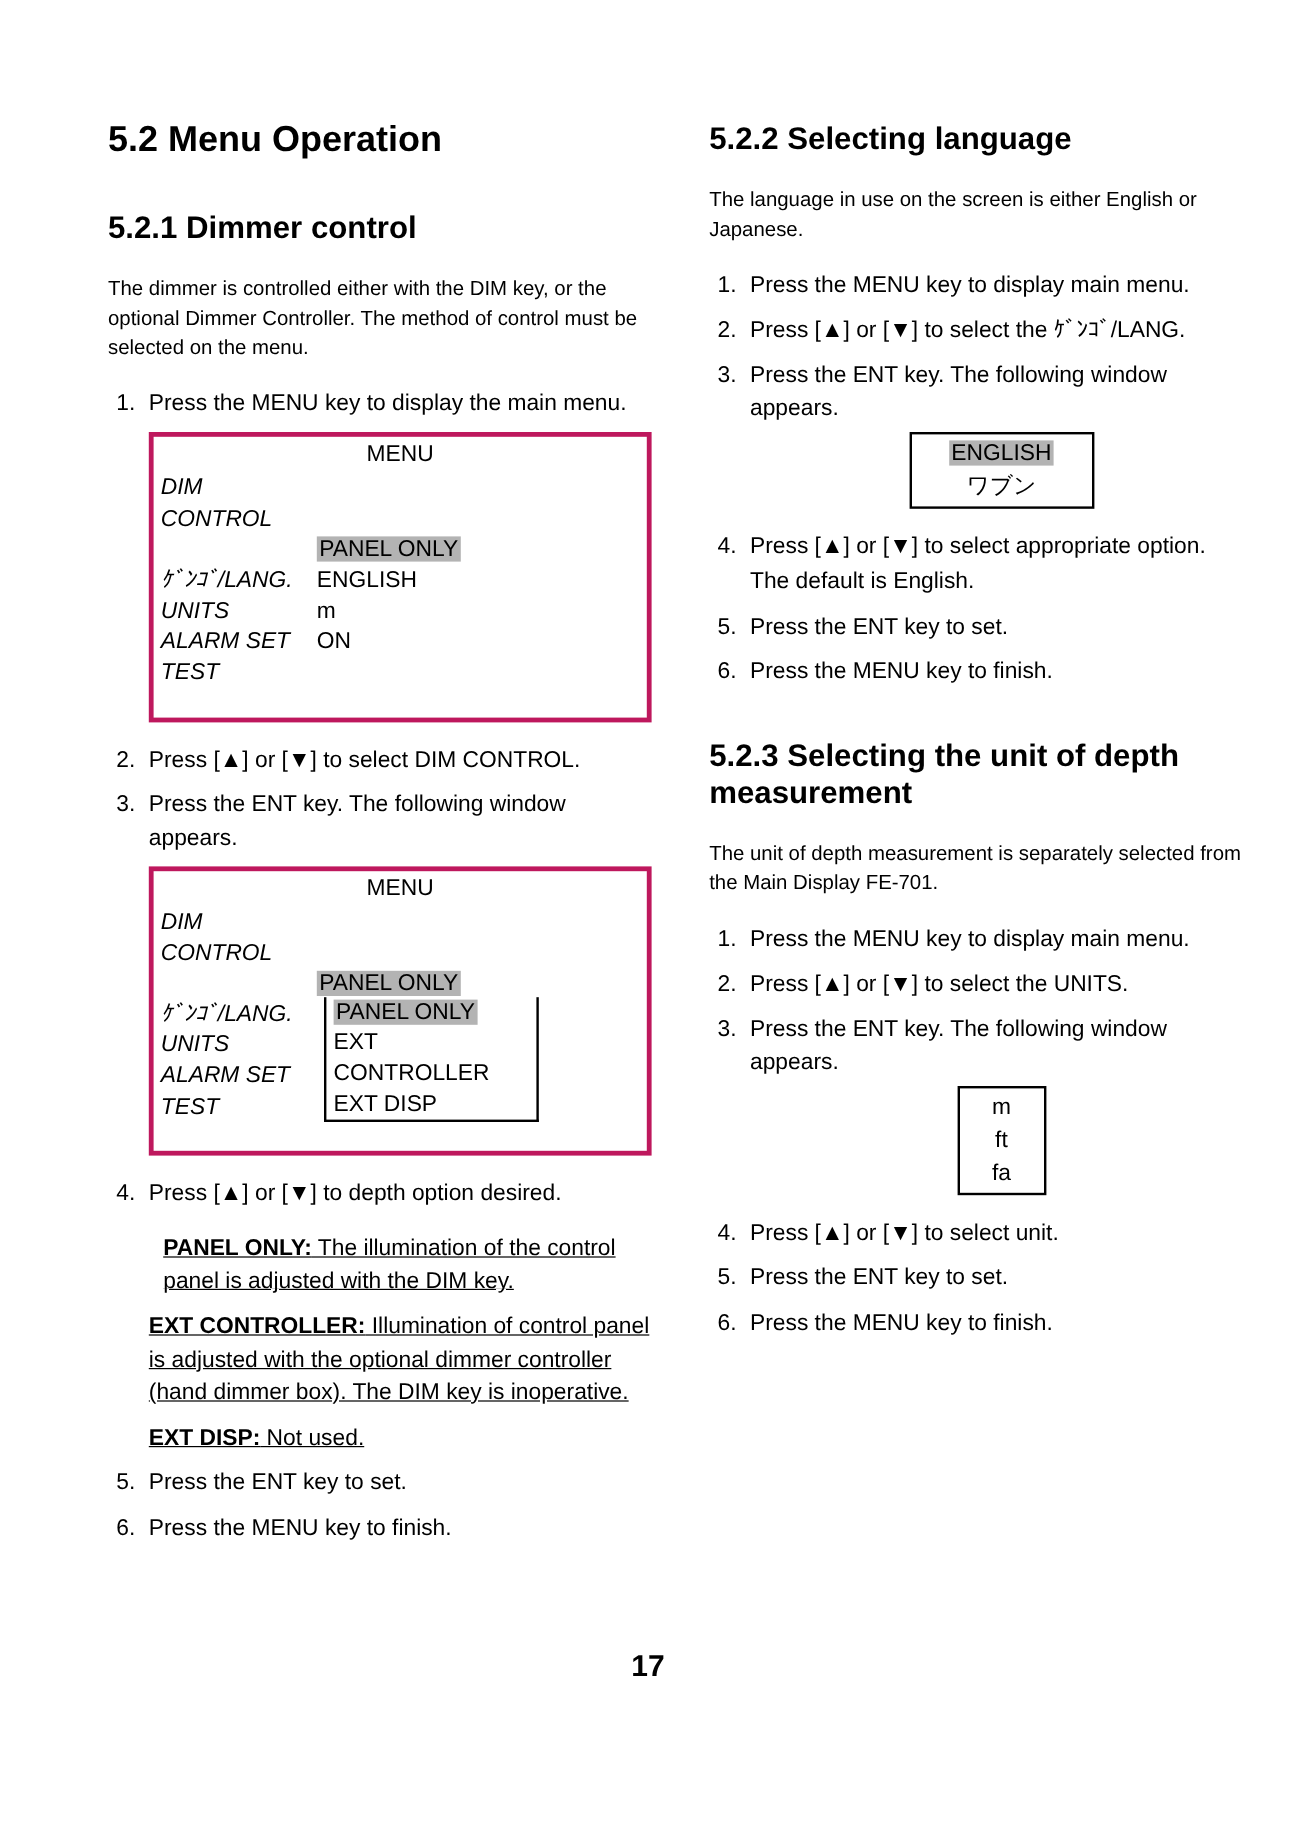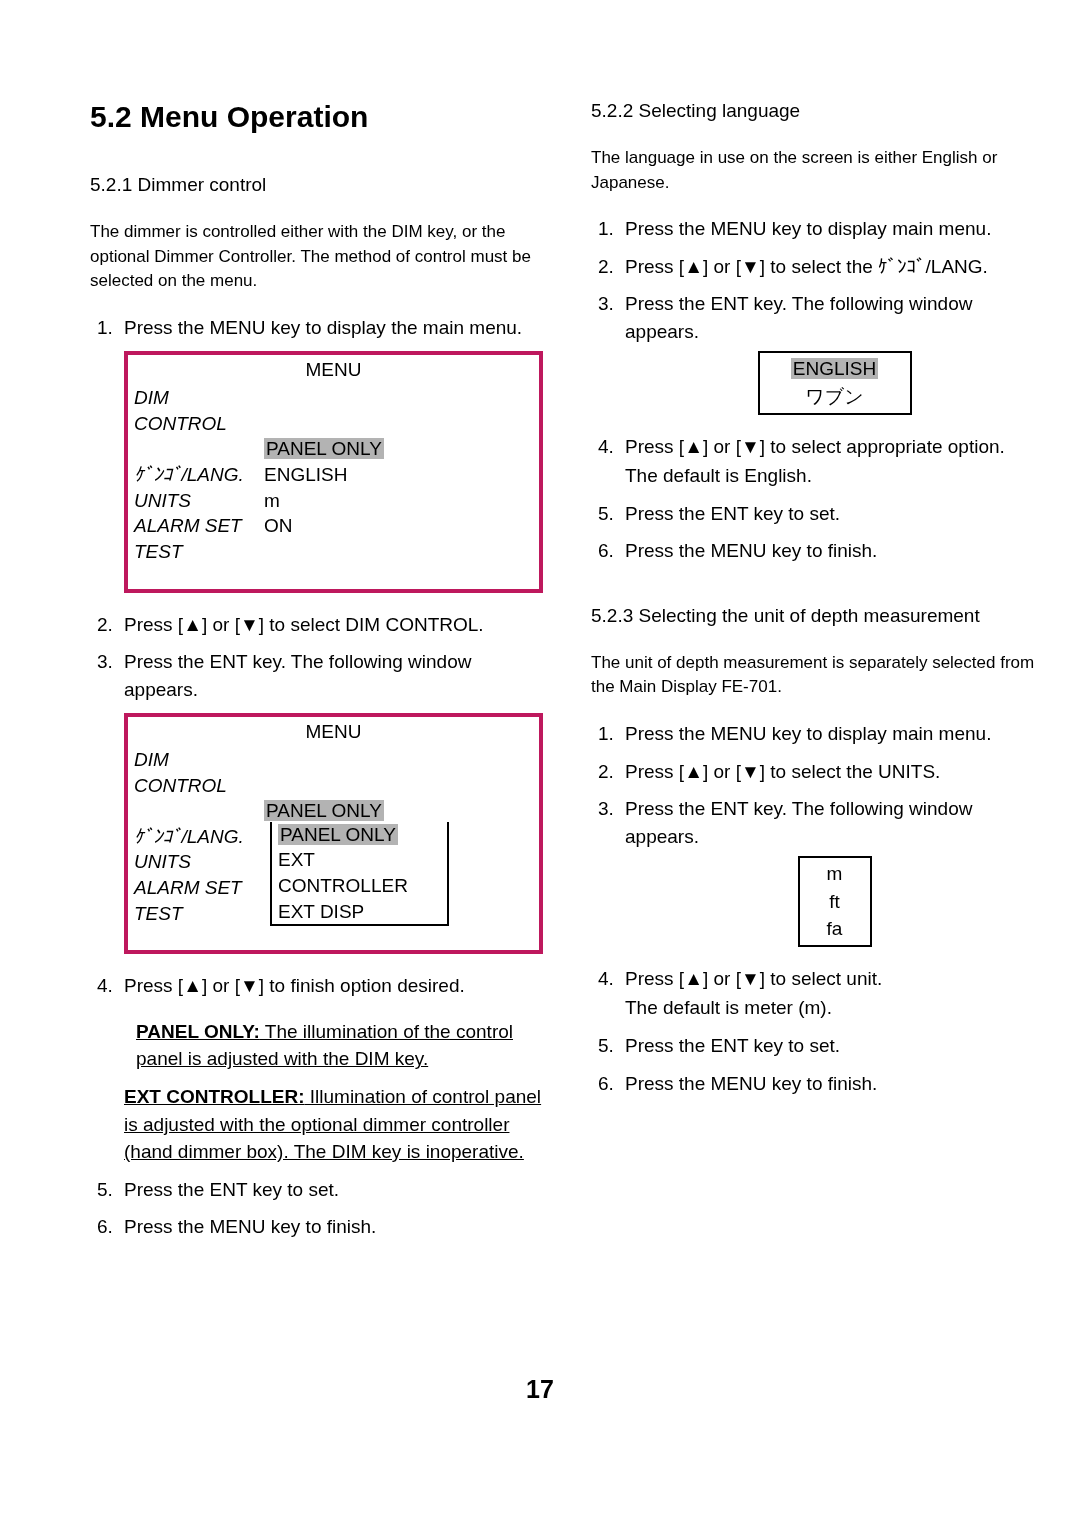--- a/index.html
+++ b/index.html
@@ -23,22 +23,22 @@
   .col {
     flex: 1 1 0;
     min-width: 0;
   }
   h2.section {
     font-size: 30px;
     font-weight: bold;
     margin: 0 0 40px 0;
   }
   h3.subsection {
-    font-size: 19px;
-    font-weight: normal;
+    font-size: 26px;
+    font-weight: bold;
     margin: 0 0 24px 0;
   }
   h3.subsection.mt {
     margin-top: 40px;
   }
   p.body {
     font-size: 17px;
     line-height: 1.45;
     margin: 0 0 20px 0;
   }
@@ -219,27 +219,30 @@
                   <span class="menu-label">ALARM SET</span>
                 </div>
               <div class="menu-row">
                   <span class="menu-label">TEST</span>
                 </div>
             </div>
           </div>
         </li>
 
         <li>
-          <span>Press [</span><span>▲</span><span>] or [</span><span>▼</span><span>] to finish option desired.</span>
+          <span>Press [</span><span>▲</span><span>] or [</span><span>▼</span><span>] to depth option desired.</span>
 
           <div class="desc indent1" style="margin-top:18px;">
             <span class="lead">PANEL ONLY:</span><span> The illumination of the control panel is adjusted with the DIM key.</span>
           </div>
           <div class="desc indent2">
             <span class="lead">EXT CONTROLLER:</span><span> Illumination of control panel is adjusted with the optional dimmer controller (hand dimmer box). The DIM key is inoperative.</span>
+          </div>
+          <div class="desc indent2">
+            <span class="lead">EXT DISP:</span><span> Not used.</span>
           </div>
         </li>
 
         <li><span> Press the ENT key to set.</span></li>
         <li><span>Press the MENU key to finish.</span></li>
       </ol>
     </div>
 
     <div class="col">
 
@@ -277,21 +280,20 @@
         <li>
           <span>Press the ENT key. The following window appears.</span>
           <div class="popup-box popup-units">
             <div>m</div>
             <div>ft</div>
             <div>fa</div>
           </div>
         </li>
         <li>
           <span>Press [</span><span>▲</span><span>] or [</span><span>▼</span><span>] to select unit.</span>
-          <div class="sub">The default is meter (m).</div>
         </li>
         <li><span>Press the ENT key to set.</span></li>
         <li><span>Press the MENU key to finish.</span></li>
       </ol>
 
     </div>
   </div>
 
   <div class="footer">17</div>
 </div>

